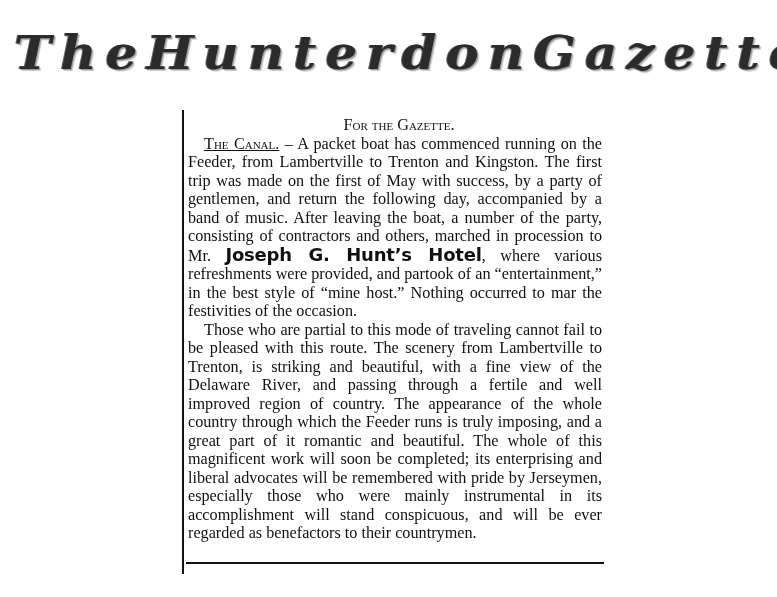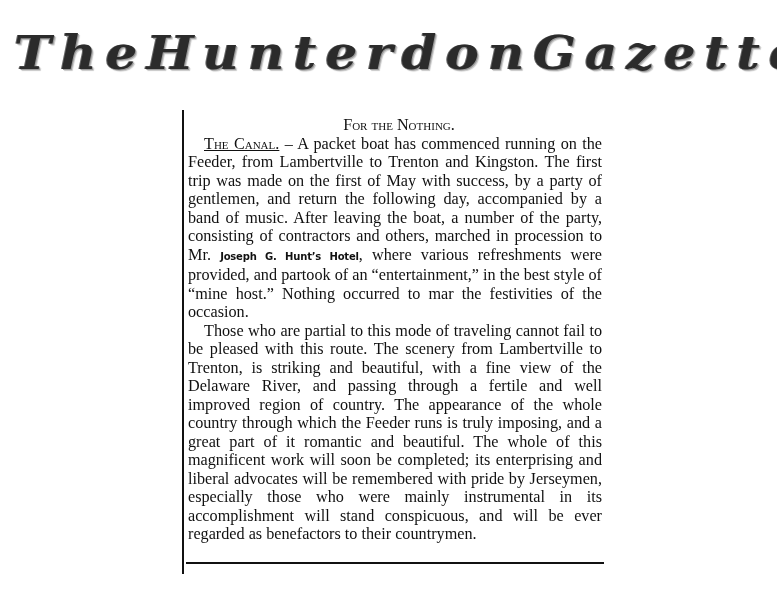--- a/index.html
+++ b/index.html
@@ -22,32 +22,32 @@
   .article {
     position: absolute; left: 188px; top: 116px; width: 414px;
     font-family: "Liberation Serif", serif; font-size: 16.2px; line-height: 18.5px;
     color: #111; text-align: justify;
   }
   .article .head {
     text-align: center; font-variant: small-caps; margin: 0; padding-left: 8px;
   }
   .article p { margin: 0; text-indent: 16px; }
   .sc { font-variant: small-caps; text-decoration: underline; }
-  .bold-sans { font-family: "DejaVu Sans", sans-serif; font-weight: bold; font-size: 10px; letter-spacing: -0.2px; }
+  .bold-sans { font-family: "DejaVu Sans", sans-serif; font-weight: bold; font-size: 18px; letter-spacing: -0.2px; }
 </style>
 </head>
 <body>
 
 <div class="masthead">
   <span>The</span>
   <span>Hunterdon</span>
   <span>Gazette.</span>
 </div>
 
 <div class="col-rule"></div>
 
 <div class="article">
-  <div class="head">For the Nothing.</div>
+  <div class="head">For the Gazette.</div>
   <p><span class="sc">The Canal.</span><span> – A packet boat has commenced running on the Feeder, from Lambertville to Trenton and Kingston. The first trip was made on the first of May with success, by a party of gentlemen, and return the following day, accompanied by a band of music. After leaving the boat, a number of the party, consisting of contractors and others, marched in procession to Mr. </span><span class="bold-sans">Joseph G. Hunt’s Hotel</span><span>, where various refreshments were provided, and partook of an “entertainment,” in the best style of “mine host.” Nothing occurred to mar the festivities of the occasion.</span></p>
   <p>Those who are partial to this mode of traveling cannot fail to be pleased with this route. The scenery from Lambertville to Trenton, is striking and beautiful, with a fine view of the Delaware River, and passing through a fertile and well improved region of country. The appearance of the whole country through which the Feeder runs is truly imposing, and a great part of it romantic and beautiful. The whole of this magnificent work will soon be completed; its enterprising and liberal advocates will be remembered with pride by Jerseymen, especially those who were mainly instrumental in its accomplishment will stand conspicuous, and will be ever regarded as benefactors to their countrymen.</p>
 </div>
 
 <div class="bottom-rule"></div>
 
 </body></html>

